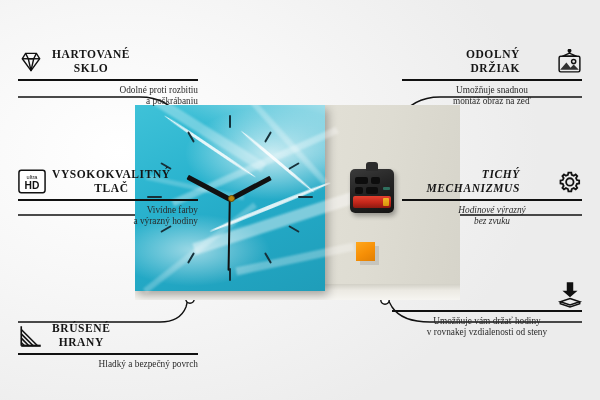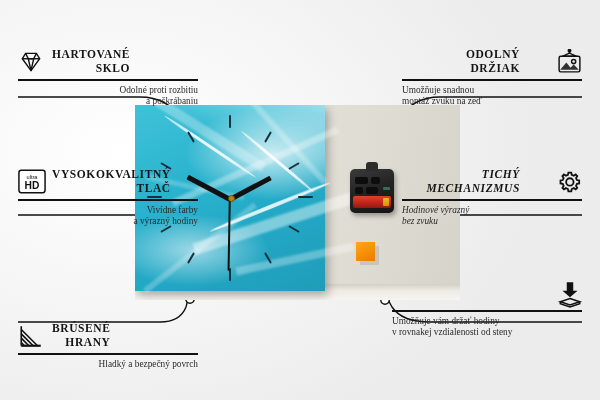--- a/index.html
+++ b/index.html
@@ -80,25 +80,25 @@
   .callout{position:absolute;width:180px;}
   .co-head{display:flex;align-items:center;gap:8px;}
   .co-title{
     font-size:11.5px;letter-spacing:.6px;font-weight:bold;color:#151515;
     line-height:13.5px;text-transform:uppercase;
   }
   .co-rule{height:1.5px;background:#111;margin:4px 0 4px;}
   .co-desc{font-size:9.3px;line-height:11.6px;color:#2a2a2a;}
 
   .left .co-head{justify-content:flex-start;}
-  .left .co-title{text-align:right;}
+  .left .co-title{text-align:center;}
   .left .co-desc{text-align:right;}
   .right .co-head{justify-content:flex-end;flex-direction:row;gap:36px;}
   .right .co-title{text-align:right;}
-  .right .co-desc{text-align:left;}
+  .right .co-desc{text-align:center;}
 
   .ico{width:26px;height:26px;flex:0 0 26px;display:block;}
 
   svg.lines{position:absolute;left:0;top:0;width:600px;height:400px;pointer-events:none;}
 </style>
 </head>
 <body>
 
 <div id="stage">
 
@@ -245,21 +245,21 @@
             <circle cx="13" cy="1.6" r="1.2" fill="#111"></circle>
           <path d="M13 4 L6 7 H20 Z"></path>
           <rect x="3" y="7" width="20" height="15" rx="1.5"></rect>
           <circle cx="17" cy="12" r="2"></circle>
           <path d="M4 20 L10 13 L14 18 L17 15 L22 20 Z" fill="#111" stroke="none" opacity=".85"></path>
         </svg>
       </span>
     </div>
     <div class="co-rule"></div>
     <div class="co-desc">Umožňuje snadnou</div>
-    <div class="co-desc">montáž zvuku na zeď</div>
+    <div class="co-desc">montáž obraz na zeď</div>
   </div>
 
   <div class="callout right" style="left:402px;top:168px;font-style:italic;">
     <div class="co-head">
       <div>
         <div class="co-title">TICHÝ</div>
         <div class="co-title">MECHANIZMUS</div>
       </div>
       <span class="ico">
         <svg viewBox="0 0 24 24" width="27" height="27" fill="none" stroke="#111" stroke-width="1.6">

